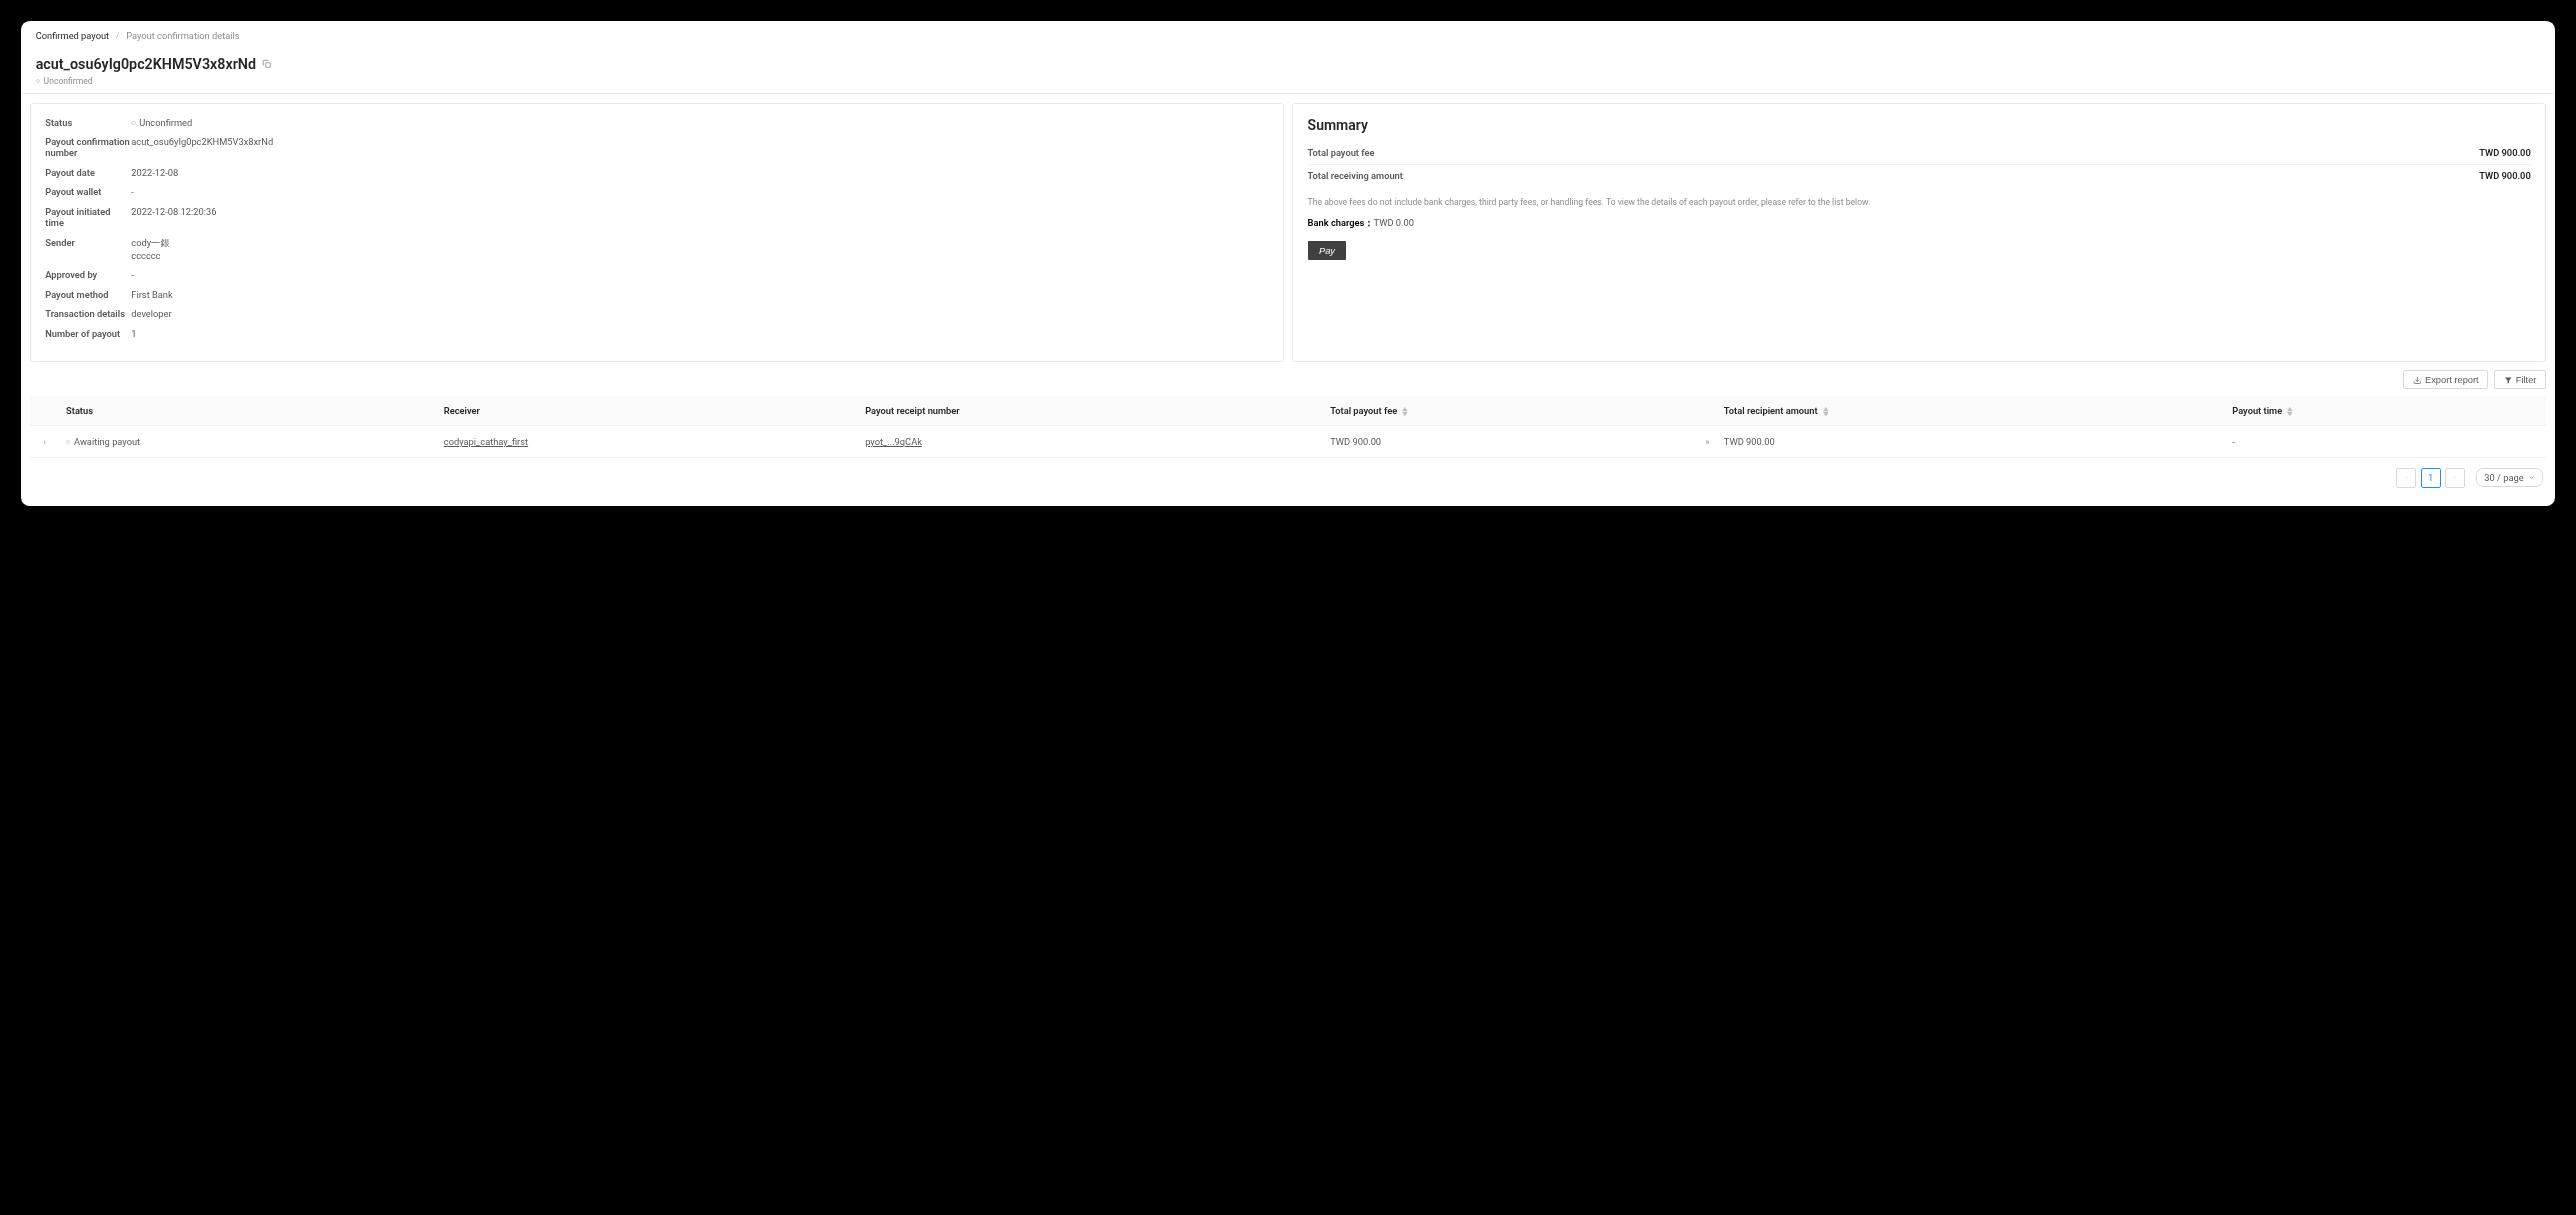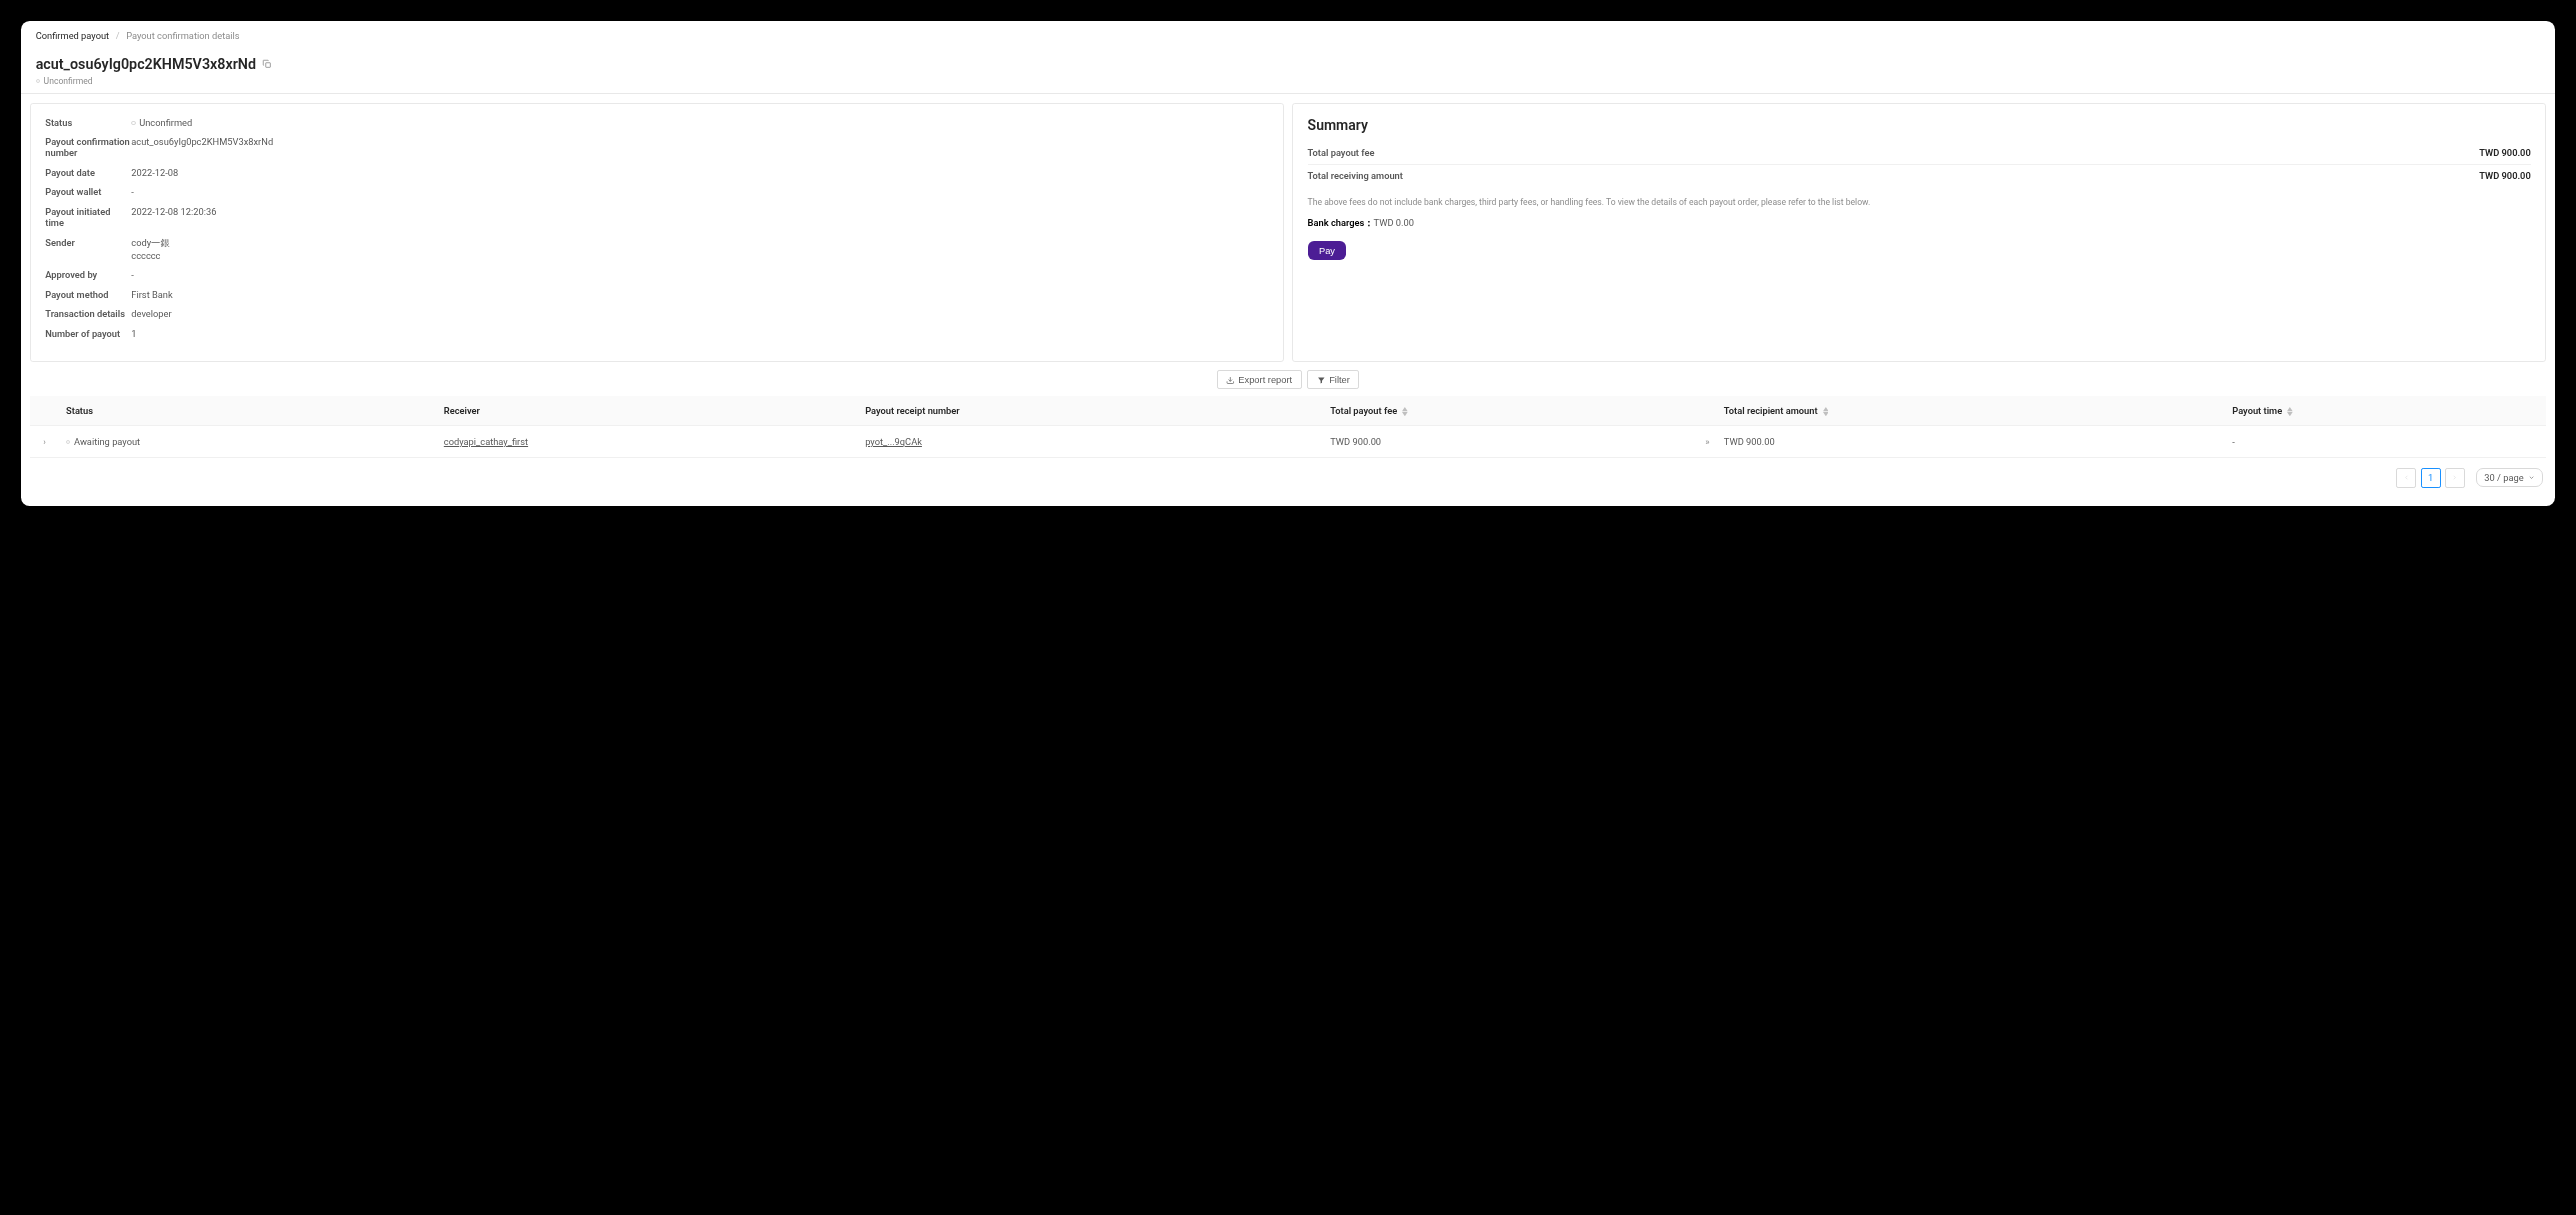--- a/index.html
+++ b/index.html
@@ -22,23 +22,23 @@
     .detail-label { width: 86px; font-size: 9.3px; font-weight: 600; color: #595959; flex-shrink: 0; }
     .detail-value { font-size: 9.3px; color: #595959; }
     .summary-title { font-size: 14px; font-weight: 600; color: #262626; margin-bottom: 8.6px; }
     .summary-row { display: flex; justify-content: space-between; padding: 5.7px 0; border-bottom: 0.7px solid #f0f0f0; font-size: 9.3px; }
     .summary-row .lbl { font-weight: 600; color: #595959; }
     .summary-row .val { font-weight: 600; color: #262626; }
     .summary-note { font-size: 8.6px; color: #8c8c8c; margin: 8.6px 0; line-height: 1.5; }
     .bank-charges { font-size: 9.3px; margin: 7.1px 0 11.4px 0; }
     .bank-charges .lbl { font-weight: 600; }
     .bank-charges .val { color: #595959; }
-    .pay-btn { background: #4c1d95; color: #fff; border: none; padding: 4.3px 11.4px; border-radius: 6px; font-size: 9.3px; cursor: pointer; }
+    .pay-btn { background: #404040; color: #fff; border: none; padding: 4.3px 11.4px; border-radius: 1px; font-size: 9.3px; cursor: pointer; font-style: italic; }
     .table-section { padding: 8.6px; }
-    .table-actions { display: flex; justify-content: center; gap: 5.7px; margin-bottom: 7.1px; }
+    .table-actions { display: flex; justify-content: flex-end; gap: 5.7px; margin-bottom: 7.1px; }
     .btn-outline { background: #fff; border: 0.7px solid #d9d9d9; padding: 3.6px 8.6px; border-radius: 2.1px; font-size: 9.3px; color: #595959; cursor: pointer; display: inline-flex; align-items: center; gap: 3.6px; }
     table { width: 100%; border-collapse: collapse; }
     thead { background: #fafafa; }
     th { text-align: left; font-size: 9.3px; font-weight: 600; color: #262626; padding: 8.6px 7.1px; border-bottom: 0.7px solid #f0f0f0; }
     td { font-size: 9.3px; color: #595959; padding: 10px 7.1px; border-bottom: 0.7px solid #f0f0f0; }
     .expand-col { width: 29px; text-align: center; }
     .expand-icon { color: #8c8c8c; cursor: pointer; font-size: 8.6px; }
     .sort-icon { display: inline-flex; flex-direction: column; margin-left: 2.9px; vertical-align: middle; }
     .sort-icon svg { width: 5.7px; height: 4.3px; }
     .link { color: #595959; text-decoration: underline; cursor: pointer; }

